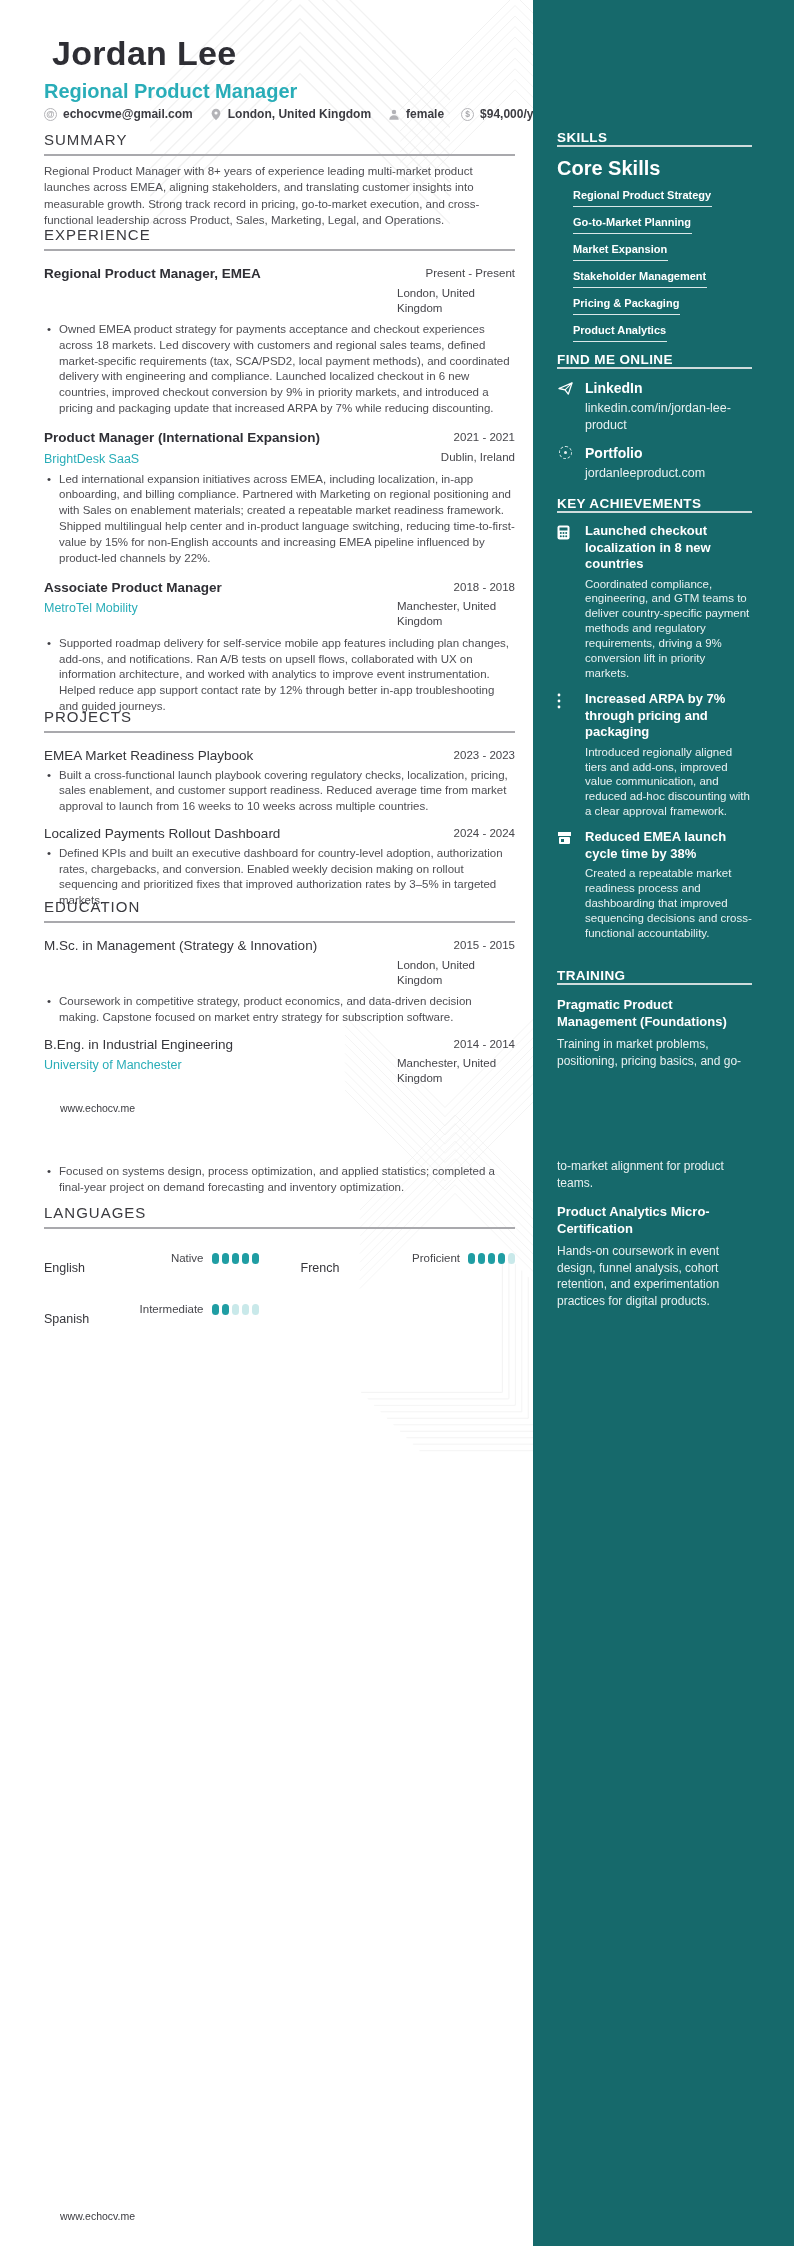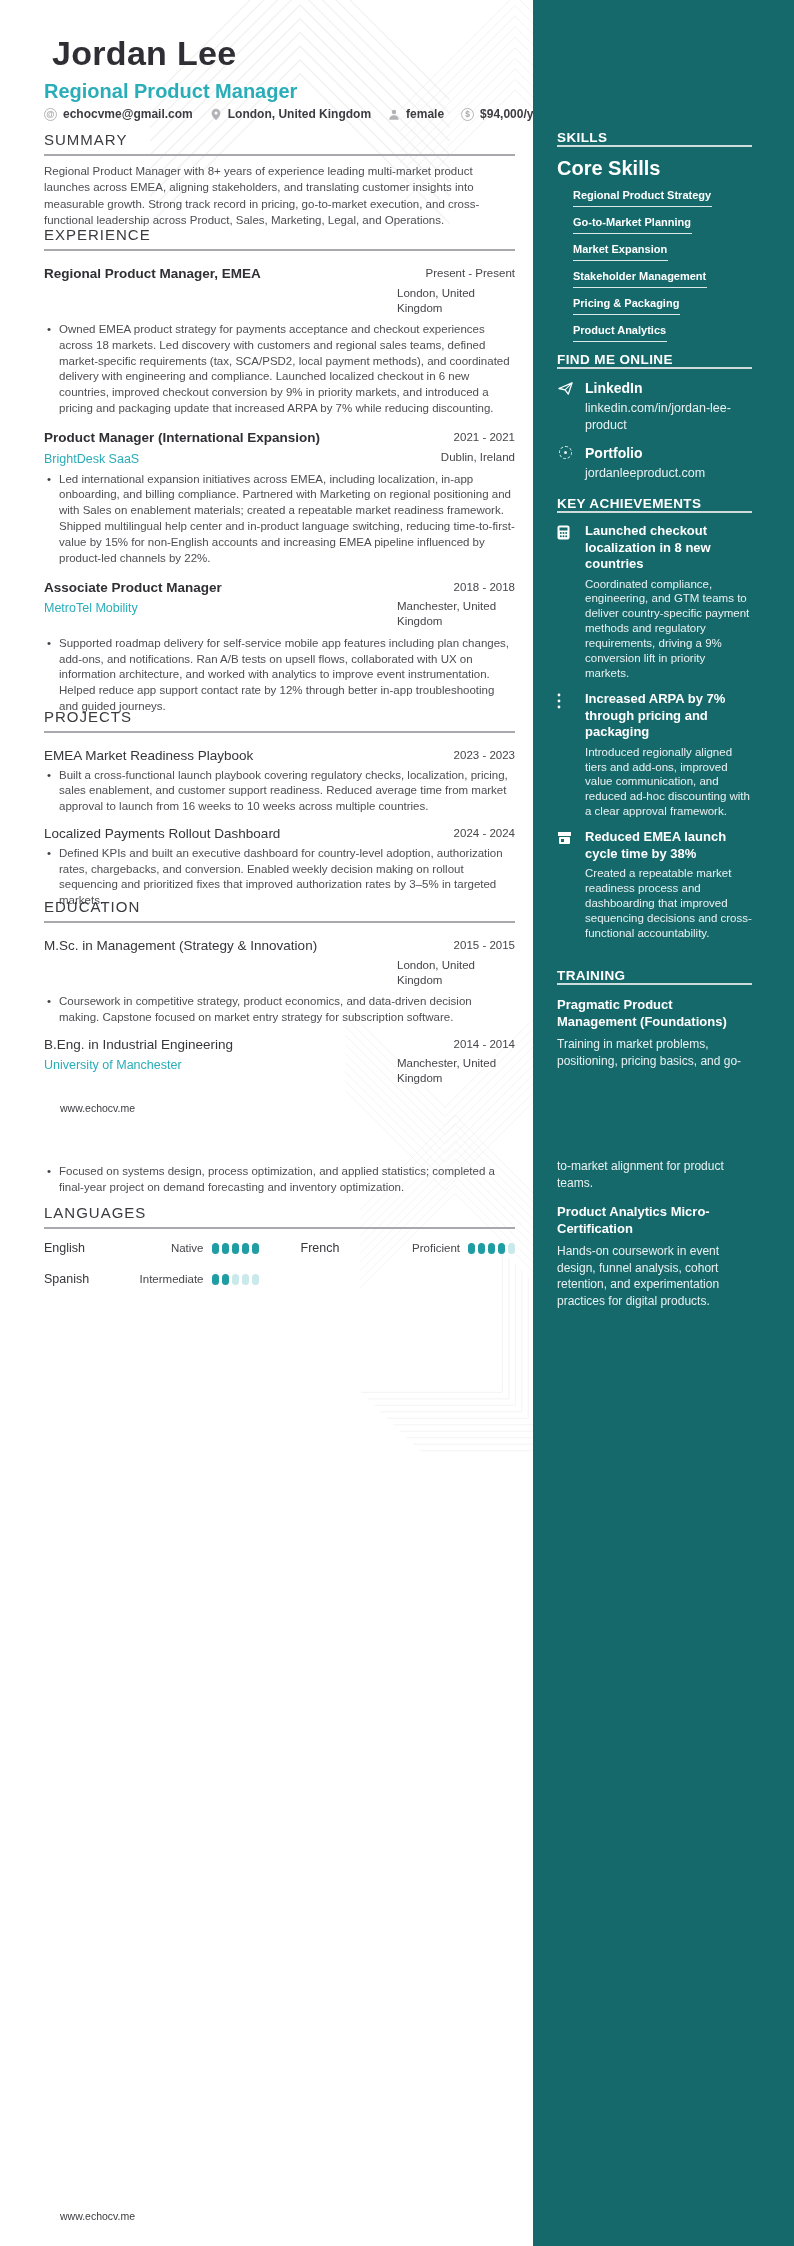--- a/index.html
+++ b/index.html
@@ -44,21 +44,21 @@
   .e-loc{grid-column:2;margin-top:3px;font-size:11.5px;line-height:1.32;color:var(--meta);width:fit-content;margin-left:auto;text-align:left;}
   .bullets{grid-column:1 / span 2;margin-top:6px;list-style:none;}
   .bullets li{position:relative;padding-left:15px;font-size:11.5px;line-height:1.38;color:var(--body);}
   .bullets li::before{content:"•";position:absolute;left:3px;color:#3c3c42;} .mt12{margin-top:12px;} .mt10{margin-top:10px;} .mt4{margin-top:14px;}
 
   .footer-url{position:absolute;left:16px;font-size:10.5px;color:#3b3b40;text-align:right;}
 
   
   .lang-grid{margin-top:12px;display:grid;grid-template-columns:1fr 1fr;column-gap:42px;row-gap:17px;}
   .lang-row{display:flex;justify-content:space-between;align-items:center;}
-  .lang-name{font-size:12.5px;font-weight:500;color:#36363b;}
+  .lang-name{font-size:12.5px;font-weight:500;color:#36363b;margin-top:20px;}
   .lvl-wrap{display:flex;align-items:center;gap:8px;}
   .lvl{font-size:11.5px;color:var(--meta);}
   .dots{display:flex;gap:3px;}
   .dot{width:7px;height:11px;border-radius:3.5px;background:var(--dot-off);}
   .dot.filled{background:var(--dot-on);}
 
   
   .sidebar{position:absolute;left:533px;top:0;width:261px;height:2246px;background:var(--sidebar);z-index:2;}
   .sb-sec{position:absolute;left:24px;width:195px;}
   .sb-h{font-size:13.5px;font-weight:700;letter-spacing:.4px;color:#fff;border-bottom:2px solid var(--sb-rule);padding-bottom:0;}

